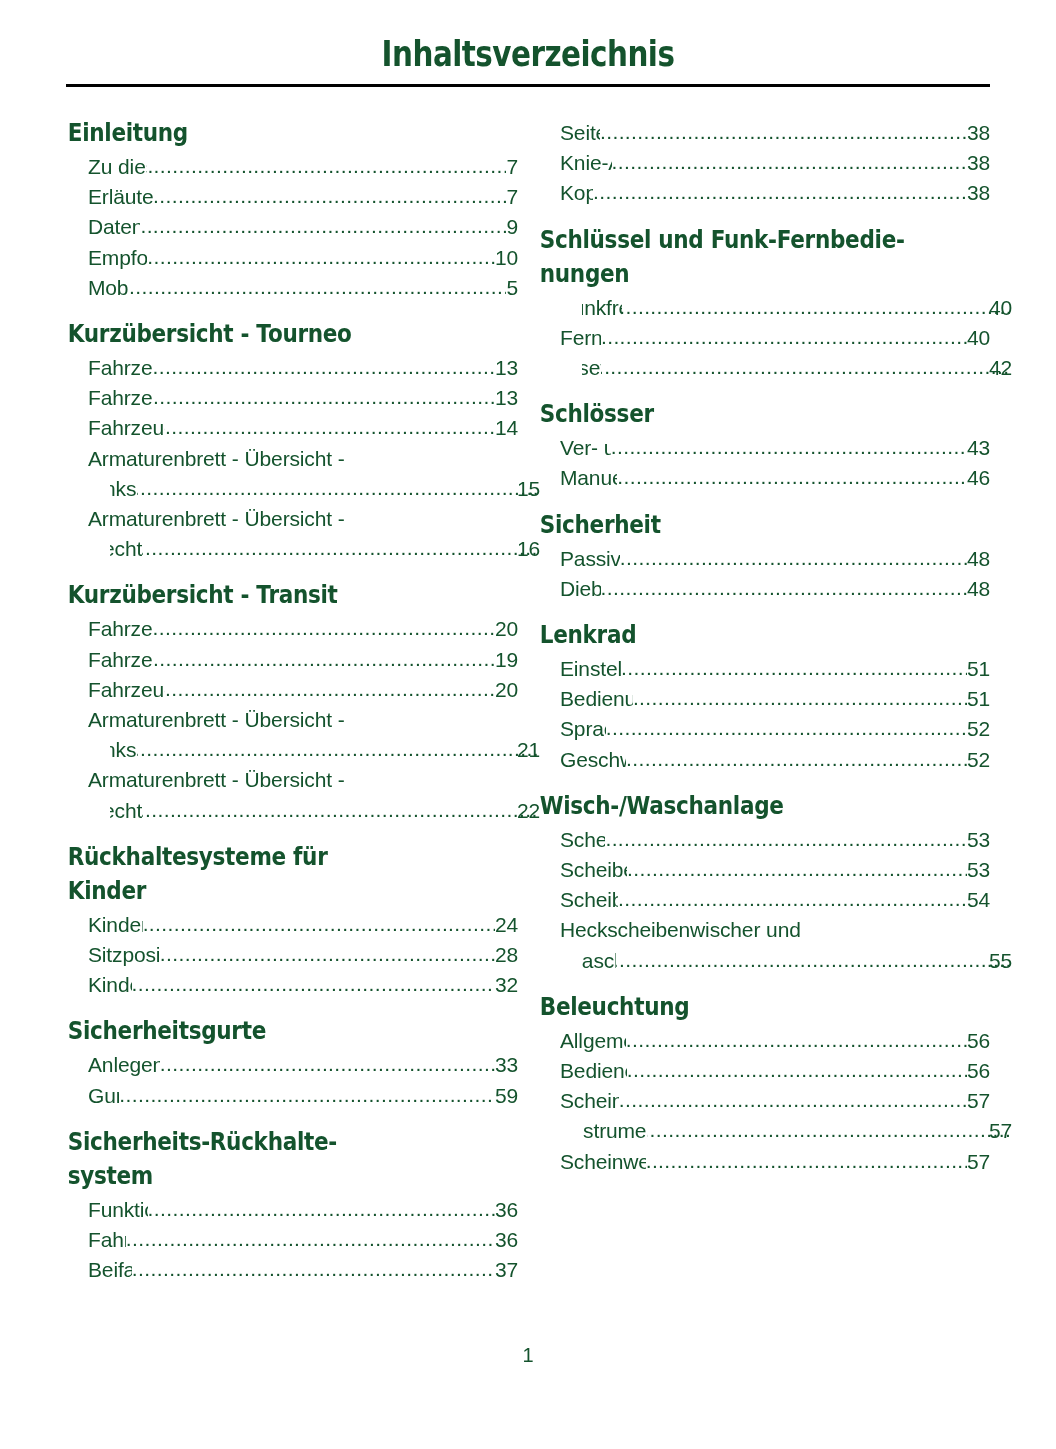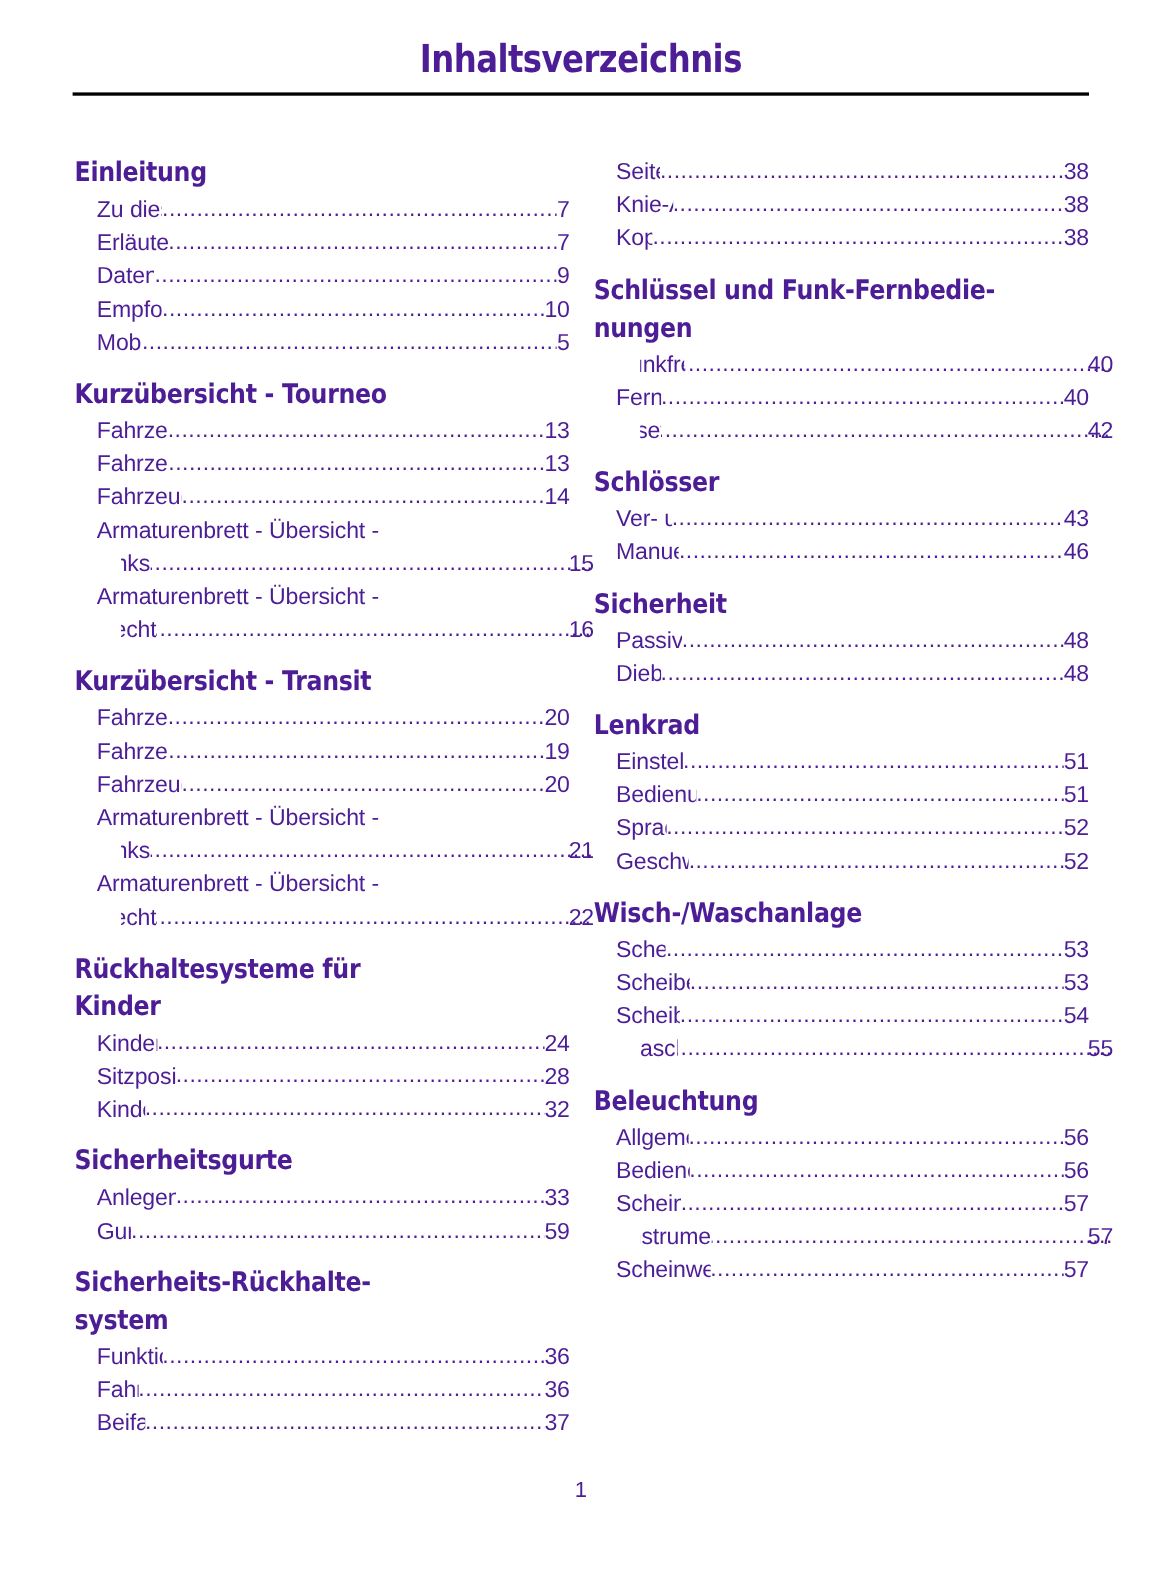--- a/index.html
+++ b/index.html
@@ -8,21 +8,21 @@
     background: #ffffff;
   }
 
   .page {
     position: relative;
     width: 1056px;
     height: 1449px;
     background: #ffffff;
     box-sizing: border-box;
     font-family: "Liberation Sans", "DejaVu Sans", sans-serif;
-    color: #4c1d95;
+    color: #14532d;
     overflow: hidden;
   }
 
   
   .page-title {
     position: absolute;
     top: 34px;
     left: 0;
     width: 1056px;
     text-align: center;
@@ -40,21 +40,21 @@
     top: 84px;
     left: 66px;
     width: 924px;
     height: 2.5px;
     background: #000000;
   }
 
   
   .columns {
     position: absolute;
-    top: 142px;
+    top: 118px;
     left: 66px;
     width: 924px;
     display: flex;
     justify-content: space-between;
   }
 
   .column {
     width: 452px;
   }
 
@@ -483,20 +483,23 @@
             </div>
           </div>
           <div class="entry">
             <div class="entry-line entry-first">
               <span class="entry-text">Scheibenwaschanlage</span>
               <span class="entry-leader">........................................................................................................................................................................................................</span>
               <span class="entry-page">54</span>
             </div>
           </div>
           <div class="entry">
+            <div class="entry-line entry-first">
+              <span class="entry-text">Heckscheibenwischer und</span>
+            </div>
             <div class="entry-line entry-cont">
               <span class="entry-text">-waschanlage</span>
               <span class="entry-leader">........................................................................................................................................................................................................</span>
               <span class="entry-page">55</span>
             </div>
           </div>
         </div>
         <div class="section">
           <div class="section-heading">Beleuchtung</div>
           <div class="entry">

